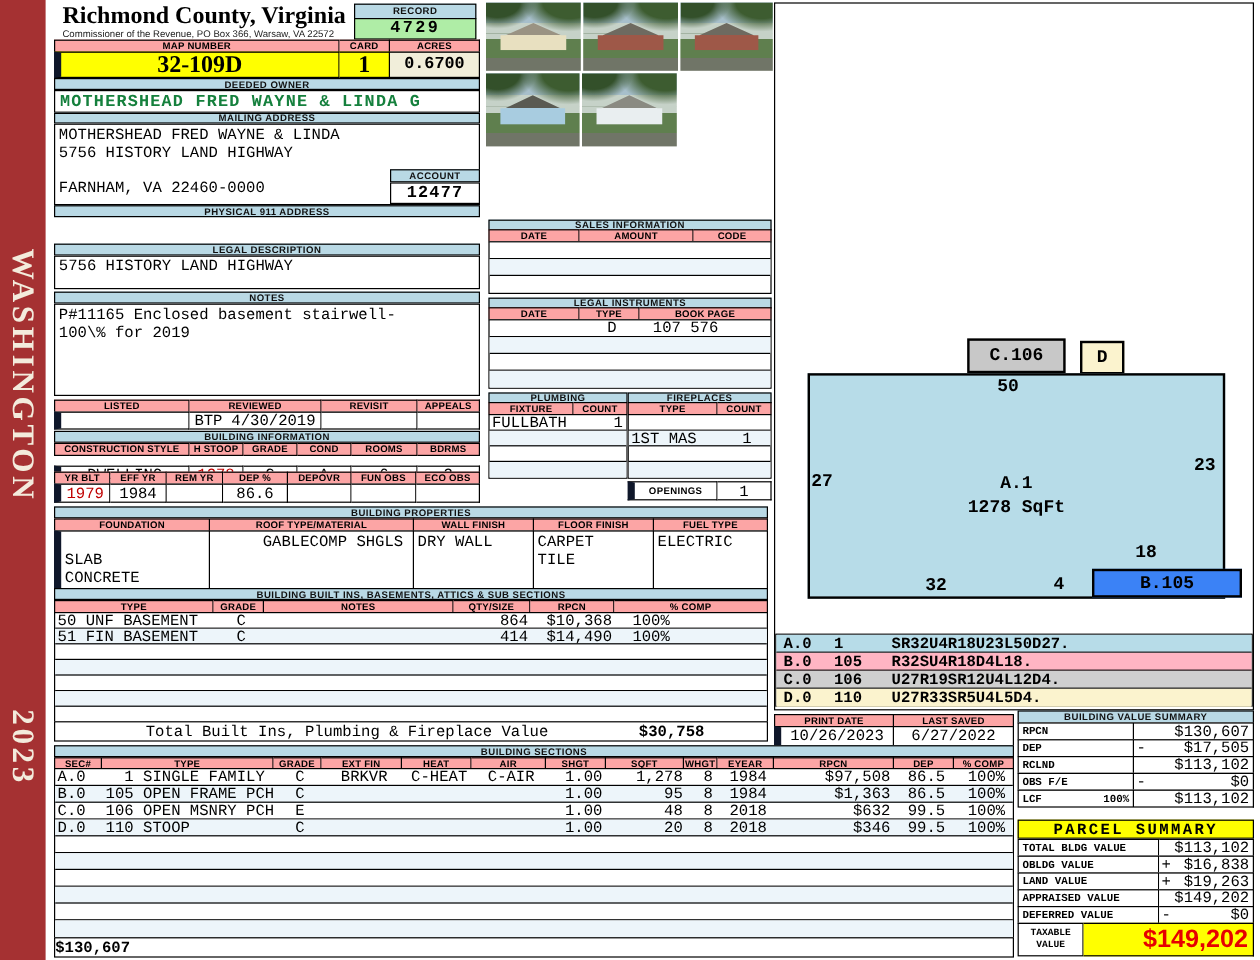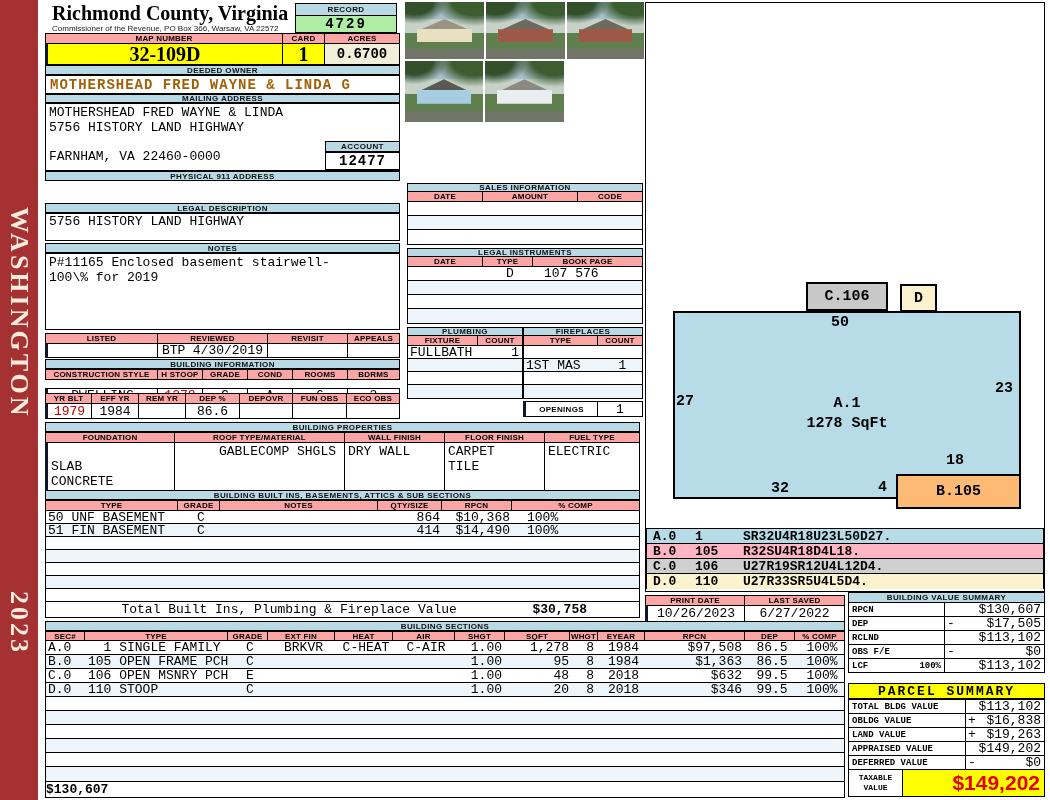--- a/index.html
+++ b/index.html
@@ -55,31 +55,31 @@
   .t-sections.rows .c9,.t-sections.rows .c11,.t-sections.rows .c12{justify-content:center}
   .t-sections.rows .c6,.t-sections.rows .c10{justify-content:flex-end;padding-right:4px}
   .t-sections.rows .c7{justify-content:flex-end;padding-right:2px}
   .t-sections.rows .c8{justify-content:flex-end;padding-right:5px}
 
   
   .vrow{position:absolute;display:grid;box-sizing:border-box}
   .vrow>div{box-sizing:border-box;border:1px solid #000;border-left:none;background:#fff;
             font:13px "Liberation Mono",monospace;display:flex;align-items:center;
             justify-content:center;white-space:pre;overflow:hidden}
-  .vrow>div:first-child{border-left:3px solid #0f172a}
+  .vrow>div:first-child{border-left:6px solid #0f172a}
   .cell-yellow{background:#FFFF00 !important}
   .cell-cream{background:#F1EEDA !important}
   .big-serif{font:bold 20px "Liberation Serif",serif !important}
   .mono-bold{font:bold 14px "Liberation Mono",monospace !important}
 
   .sidebar{position:absolute;left:0;top:0;width:38px;height:800px;background:#A53132}
   .vtext{position:absolute;writing-mode:vertical-rl;color:#F3EBDC;
          font:bold 26px "Liberation Serif",serif;letter-spacing:3px;left:4px;text-align:center}
 
-  .redline{font:bold 14px "Liberation Mono",monospace;color:#a16207;letter-spacing:1px;
+  .redline{font:bold 14px "Liberation Mono",monospace;color:#15803d;letter-spacing:1px;
            display:flex;align-items:center;padding-left:4px}
 
   
   .sk-box{position:absolute;box-sizing:border-box;border:2px solid #000;
           font:bold 15px "Liberation Mono",monospace;display:flex;align-items:center;justify-content:center}
   .dim{position:absolute;font:bold 15px "Liberation Mono",monospace;color:#000}
 
   .seg{display:grid;grid-template-columns:42px 48px 1fr;height:15px;align-items:center;
        font:bold 13px "Liberation Mono",monospace;padding-left:6px;box-sizing:border-box;
        border-bottom:1px solid #000}
@@ -450,21 +450,21 @@
   </div>
   <div class="photo" style="left:485px;top:61px;width:79px;height:61px">
     <div class="ph-trees"></div>
     <div class="ph-house h-white"></div>
   </div>
 
   <div class="box" style="left:645px;top:2px;width:400px;height:590px">
     <div class="sk-box" style="left:160px;top:279px;width:82px;height:29px;background:#C8C8C8">C.106</div>
     <div class="sk-box" style="left:254px;top:281px;width:37px;height:28px;background:#FBF3CE">D</div>
     <div class="sk-box" style="left:27px;top:308px;width:348px;height:188px;background:#B7DCE8"></div>
-    <div class="sk-box" style="left:250px;top:471px;width:125px;height:35px;background:#fdba74">B.105</div>
+    <div class="sk-box" style="left:264px;top:471px;width:125px;height:24px;background:#3b82f6">B.105</div>
     <div class="dim" style="left:27px;top:392px;width:348px;text-align:center">A.1</div>
     <div class="dim" style="left:27px;top:412px;width:348px;text-align:center">1278 SqFt</div>
     <div class="dim" style="left:185px;top:311px">50</div>
     <div class="dim" style="left:30px;top:390px">27</div>
     <div class="dim" style="left:349px;top:377px">23</div>
     <div class="dim" style="left:300px;top:449px">18</div>
     <div class="dim" style="left:125px;top:477px">32</div>
     <div class="dim" style="left:232px;top:476px">4</div>
   </div>
 

